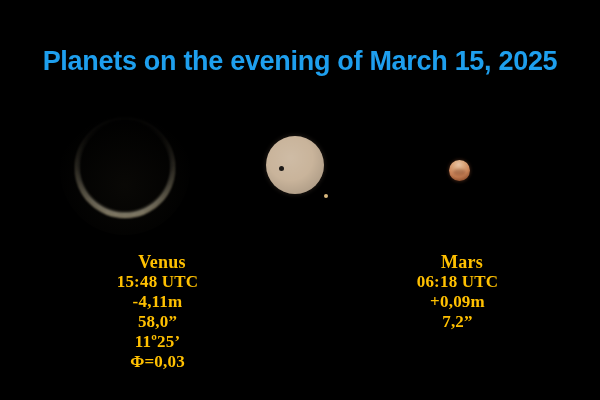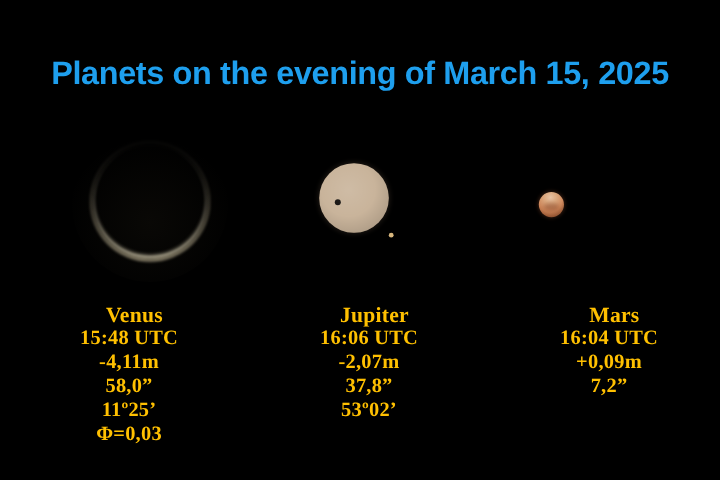--- a/index.html
+++ b/index.html
@@ -269,32 +269,24 @@
 
     <div class="caption-col">
       <div class="pname">Venus</div>
       <div class="cline">15:48 UTC</div>
       <div class="cline">-4,11m</div>
       <div class="cline">58,0”</div>
       <div class="cline">11º25’</div>
       <div class="cline">Φ=0,03</div>
     </div>
 
-    <div class="caption-col">
-      <div class="pname">Jupiter</div>
-      <div class="cline">16:06 UTC</div>
-      <div class="cline">-2,07m</div>
-      <div class="cline">37,8”</div>
-      <div class="cline">53º02’</div>
-      <div class="cline"></div>
-    </div>
 
     <div class="caption-col">
       <div class="pname">Mars</div>
-      <div class="cline">16:04 UTC</div>
+      <div class="cline">06:18 UTC</div>
       <div class="cline">+0,09m</div>
       <div class="cline">7,2”</div>
       <div class="cline"></div>
     </div>
 
   </div>
 
 </div>
 
 </body></html>

